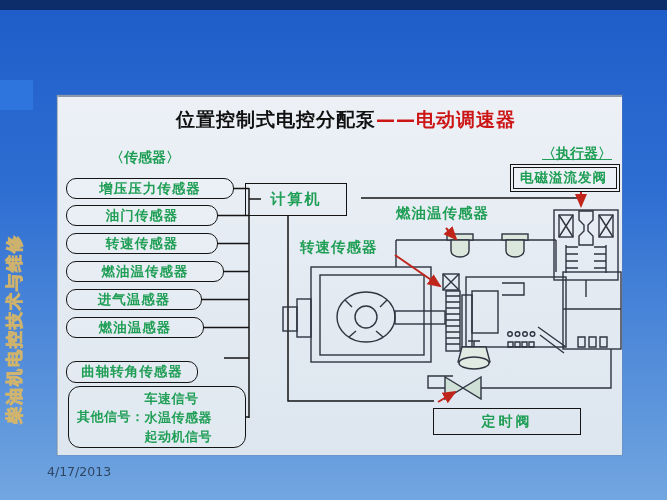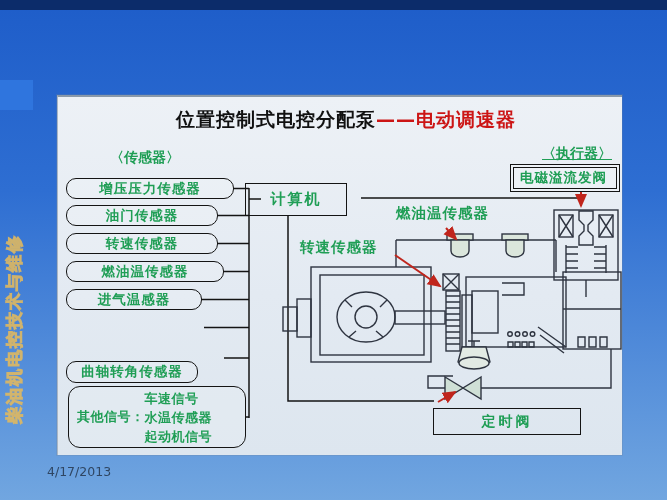--- a/index.html
+++ b/index.html
@@ -174,20 +174,21 @@
     </div>
 
     <div class="hdr green-text" style="left:52px; top:52px;">〈传感器〉</div>
     <div class="hdr green-text" style="left:464px; top:48px; width:110px; text-align:center;text-decoration:underline;">〈执行器〉</div>
 
     <div class="sbox green-text" style="top:81px;  width:168px;">增压压力传感器</div>
     <div class="sbox green-text" style="top:108px; width:152px;">油门传感器</div>
     <div class="sbox green-text" style="top:136px; width:152px;">转速传感器</div>
     <div class="sbox green-text" style="top:164px; width:158px;">燃油温传感器</div>
     <div class="sbox green-text" style="top:192px; width:136px;">进气温感器</div>
+    <div class="sbox green-text" style="top:220px; width:138px;">燃油温感器</div>
     <div class="sbox green-text" style="top:256px; width:132px; height:22px;margin-top:8px;">曲轴转角传感器</div>
 
     <div class="other-box green-text">
       <div>其他信号：</div>
       <div class="lines">
         <div>车速信号</div>
         <div>水温传感器</div>
         <div>起动机信号</div>
       </div>
     </div>

